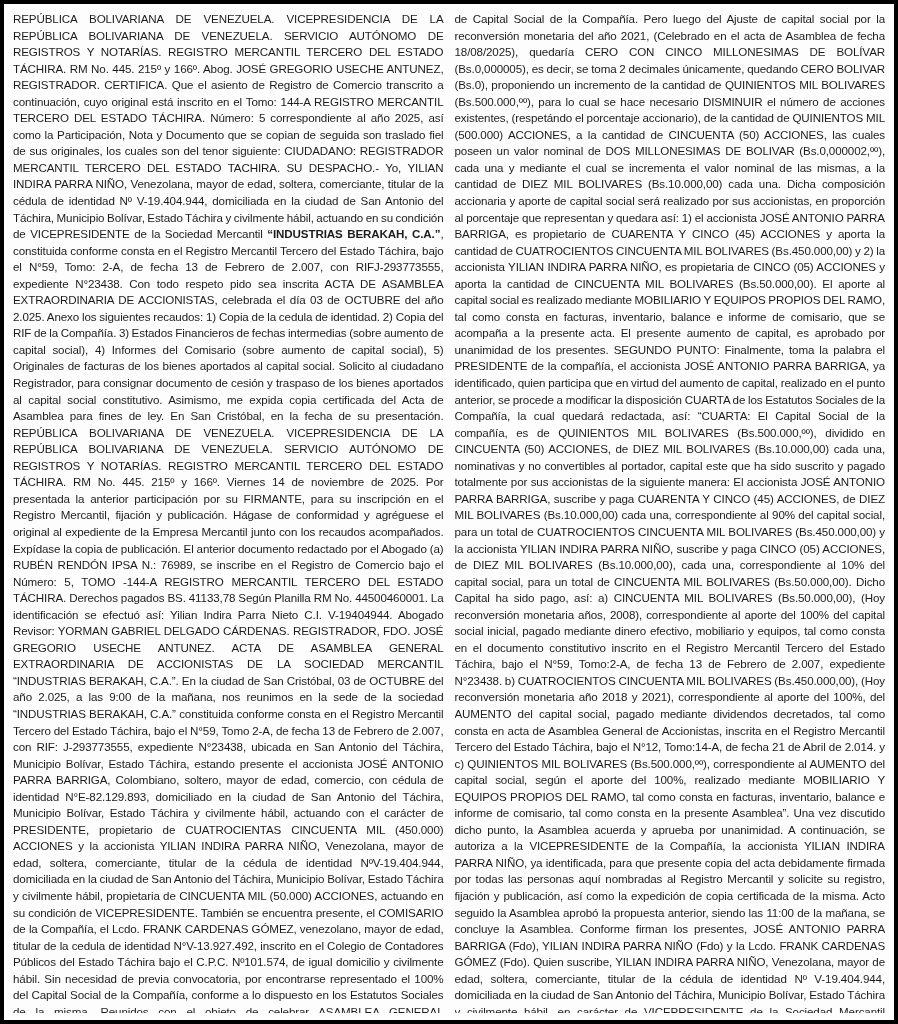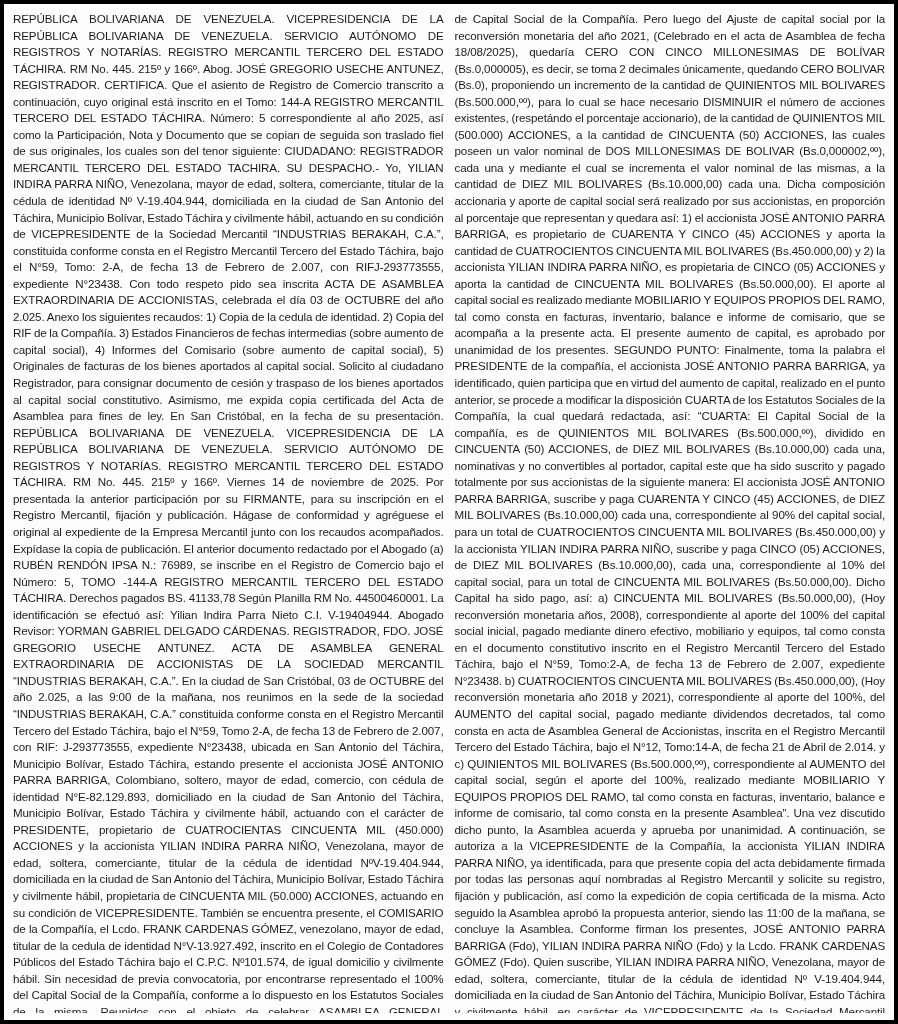--- a/index.html
+++ b/index.html
@@ -27,21 +27,21 @@
     font-size: 11.6px;
     line-height: 16.55px;
     letter-spacing: -0.12px;
     word-spacing: -0.5px;
     color: #1c1c1c;
     text-align: justify;
     text-justify: inter-word;
     hyphens: none;
   }
   .doc-column span.bold {
-    font-weight: normal;
+    font-weight: bold;
     margin-top: 20px;
   }
 </style>
 </head>
 <body>
 
 <div class="page">
   <div class="doc-column"><span>REPÚBLICA BOLIVARIANA DE VENEZUELA. VICEPRESIDENCIA DE LA REPÚBLICA BOLIVARIANA DE VENEZUELA. SERVICIO AUTÓNOMO DE REGISTROS Y NOTARÍAS. REGISTRO MERCANTIL TERCERO DEL ESTADO TÁCHIRA. RM No. 445. 215º y 166º. Abog. JOSÉ GREGORIO USECHE ANTUNEZ, REGISTRADOR. CERTIFICA. Que el asiento de Registro de Comercio transcrito a continuación, cuyo original está inscrito en el Tomo: 144-A REGISTRO MERCANTIL TERCERO DEL ESTADO TÁCHIRA. Número: 5 correspondiente al año 2025, así como la Participación, Nota y Documento que se copian de seguida son traslado fiel de sus originales, los cuales son del tenor siguiente: CIUDADANO: REGISTRADOR MERCANTIL TERCERO DEL ESTADO TACHIRA. SU DESPACHO.- Yo, YILIAN INDIRA PARRA NIÑO, Venezolana, mayor de edad, soltera, comerciante, titular de la cédula de identidad Nº V-19.404.944, domiciliada en la ciudad de San Antonio del Táchira, Municipio Bolívar, Estado Táchira y civilmente hábil, actuando en su condición de VICEPRESIDENTE de la Sociedad Mercantil </span><span class="bold">“INDUSTRIAS BERAKAH, C.A.”</span><span>, constituida conforme consta en el Registro Mercantil Tercero del Estado Táchira, bajo el N°59, Tomo: 2-A, de fecha 13 de Febrero de 2.007, con RIFJ-293773555, expediente N°23438. Con todo respeto pido sea inscrita ACTA DE ASAMBLEA EXTRAORDINARIA DE ACCIONISTAS, celebrada el día 03 de OCTUBRE del año 2.025. Anexo los siguientes recaudos: 1) Copia de la cedula de identidad. 2) Copia del RIF de la Compañía. 3) Estados Financieros de fechas intermedias (sobre aumento de capital social), 4) Informes del Comisario (sobre aumento de capital social), 5) Originales de facturas de los bienes aportados al capital social. Solicito al ciudadano Registrador, para consignar documento de cesión y traspaso de los bienes aportados al capital social constitutivo. Asimismo, me expida copia certificada del Acta de Asamblea para fines de ley. En San Cristóbal, en la fecha de su presentación. REPÚBLICA BOLIVARIANA DE VENEZUELA. VICEPRESIDENCIA DE LA REPÚBLICA BOLIVARIANA DE VENEZUELA. SERVICIO AUTÓNOMO DE REGISTROS Y NOTARÍAS. REGISTRO MERCANTIL TERCERO DEL ESTADO TÁCHIRA. RM No. 445. 215º y 166º. Viernes 14 de noviembre de 2025. Por presentada la anterior participación por su FIRMANTE, para su inscripción en el Registro Mercantil, fijación y publicación. Hágase de conformidad y agréguese el original al expediente de la Empresa Mercantil junto con los recaudos acompañados. Expídase la copia de publicación. El anterior documento redactado por el Abogado (a) RUBÉN RENDÓN IPSA N.: 76989, se inscribe en el Registro de Comercio bajo el Número: 5, TOMO -144-A REGISTRO MERCANTIL TERCERO DEL ESTADO TÁCHIRA. Derechos pagados BS. 41133,78 Según Planilla RM No. 44500460001. La identificación se efectuó así: Yilian Indira Parra Nieto C.I. V-19404944. Abogado Revisor: YORMAN GABRIEL DELGADO CÁRDENAS. REGISTRADOR, FDO. JOSÉ GREGORIO USECHE ANTUNEZ. ACTA DE ASAMBLEA GENERAL EXTRAORDINARIA DE ACCIONISTAS DE LA SOCIEDAD MERCANTIL “INDUSTRIAS BERAKAH, C.A.”. En la ciudad de San Cristóbal, 03 de OCTUBRE del año 2.025, a las 9:00 de la mañana, nos reunimos en la sede de la sociedad “INDUSTRIAS BERAKAH, C.A.” constituida conforme consta en el Registro Mercantil Tercero del Estado Táchira, bajo el N°59, Tomo 2-A, de fecha 13 de Febrero de 2.007, con RIF: J-293773555, expediente N°23438, ubicada en San Antonio del Táchira, Municipio Bolívar, Estado Táchira, estando presente el accionista JOSÉ ANTONIO PARRA BARRIGA, Colombiano, soltero, mayor de edad, comercio, con cédula de identidad N°E-82.129.893, domiciliado en la ciudad de San Antonio del Táchira, Municipio Bolívar, Estado Táchira y civilmente hábil, actuando con el carácter de PRESIDENTE, propietario de CUATROCIENTAS CINCUENTA MIL (450.000) ACCIONES y la accionista YILIAN INDIRA PARRA NIÑO, Venezolana, mayor de edad, soltera, comerciante, titular de la cédula de identidad NºV-19.404.944, domiciliada en la ciudad de San Antonio del Táchira, Municipio Bolívar, Estado Táchira y civilmente hábil, propietaria de CINCUENTA MIL (50.000) ACCIONES, actuando en su condición de VICEPRESIDENTE. También se encuentra presente, el COMISARIO de la Compañía, el Lcdo. FRANK CARDENAS GÓMEZ, venezolano, mayor de edad, titular de la cedula de identidad N°V-13.927.492, inscrito en el Colegio de Contadores Públicos del Estado Táchira bajo el C.P.C. Nº101.574, de igual domicilio y civilmente hábil. Sin necesidad de previa convocatoria, por encontrarse representado el 100% del Capital Social de la Compañía, conforme a lo dispuesto en los Estatutos Sociales de la misma. Reunidos con el objeto de celebrar ASAMBLEA GENERAL EXTRAORDINARIA DE ACCIONISTAS DE LA COMPAÑÍA, en la cual se discutirá el siguiente orden del dia: PRIMER PUNTO: Aumento de Capital Social. SEGUNDO PUNTO: Modificación de la disposición CUARTA del documento constitutivo de la compañía. Seguidamente y previa aprobación del orden del dia, se procede al desarrollo de la misma designándose al PRESIDENTE de la compañía, el accionista JOSÉ ANTONIO PARRA BARRIGA, ya identificado, para que presida la misma, quien previa verificación del quórum reglamentario declaró válida y formalmente constituida la Asamblea desarrollándose el orden del día en los siguientes términos: PRIMER PUNTO: Toma la palabra el PRESIDENTE de la compañía, el accionista JOSÉ ANTONIO PARRA BARRIGA, ya identificado, quien propone y participa la necesidad de realizar un Aumento</span></div>
   <div class="doc-column"><span>de Capital Social de la Compañía. Pero luego del Ajuste de capital social por la reconversión monetaria del año 2021, (Celebrado en el acta de Asamblea de fecha 18/08/2025), quedaría CERO CON CINCO MILLONESIMAS DE BOLÍVAR (Bs.0,000005), es decir, se toma 2 decimales únicamente, quedando CERO BOLIVAR (Bs.0), proponiendo un incremento de la cantidad de QUINIENTOS MIL BOLIVARES (Bs.500.000,ºº), para lo cual se hace necesario DISMINUIR el número de acciones existentes, (respetándo el porcentaje accionario), de la cantidad de QUINIENTOS MIL (500.000) ACCIONES, a la cantidad de CINCUENTA (50) ACCIONES, las cuales poseen un valor nominal de DOS MILLONESIMAS DE BOLIVAR (Bs.0,000002,ºº), cada una y mediante el cual se incrementa el valor nominal de las mismas, a la cantidad de DIEZ MIL BOLIVARES (Bs.10.000,00) cada una. Dicha composición accionaria y aporte de capital social será realizado por sus accionistas, en proporción al porcentaje que representan y quedara así: 1) el accionista JOSÉ ANTONIO PARRA BARRIGA, es propietario de CUARENTA Y CINCO (45) ACCIONES y aporta la cantidad de CUATROCIENTOS CINCUENTA MIL BOLIVARES (Bs.450.000,00) y 2) la accionista YILIAN INDIRA PARRA NIÑO, es propietaria de CINCO (05) ACCIONES y aporta la cantidad de CINCUENTA MIL BOLIVARES (Bs.50.000,00). El aporte al capital social es realizado mediante MOBILIARIO Y EQUIPOS PROPIOS DEL RAMO, tal como consta en facturas, inventario, balance e informe de comisario, que se acompaña a la presente acta. El presente aumento de capital, es aprobado por unanimidad de los presentes. SEGUNDO PUNTO: Finalmente, toma la palabra el PRESIDENTE de la compañía, el accionista JOSÉ ANTONIO PARRA BARRIGA, ya identificado, quien participa que en virtud del aumento de capital, realizado en el punto anterior, se procede a modificar la disposición CUARTA de los Estatutos Sociales de la Compañía, la cual quedará redactada, así: “CUARTA: El Capital Social de la compañía, es de QUINIENTOS MIL BOLIVARES (Bs.500.000,ºº), dividido en CINCUENTA (50) ACCIONES, de DIEZ MIL BOLIVARES (Bs.10.000,00) cada una, nominativas y no convertibles al portador, capital este que ha sido suscrito y pagado totalmente por sus accionistas de la siguiente manera: El accionista JOSÉ ANTONIO PARRA BARRIGA, suscribe y paga CUARENTA Y CINCO (45) ACCIONES, de DIEZ MIL BOLIVARES (Bs.10.000,00) cada una, correspondiente al 90% del capital social, para un total de CUATROCIENTOS CINCUENTA MIL BOLIVARES (Bs.450.000,00) y la accionista YILIAN INDIRA PARRA NIÑO, suscribe y paga CINCO (05) ACCIONES, de DIEZ MIL BOLIVARES (Bs.10.000,00), cada una, correspondiente al 10% del capital social, para un total de CINCUENTA MIL BOLIVARES (Bs.50.000,00). Dicho Capital ha sido pago, así: a) CINCUENTA MIL BOLIVARES (Bs.50.000,00), (Hoy reconversión monetaria años, 2008), correspondiente al aporte del 100% del capital social inicial, pagado mediante dinero efectivo, mobiliario y equipos, tal como consta en el documento constitutivo inscrito en el Registro Mercantil Tercero del Estado Táchira, bajo el N°59, Tomo:2-A, de fecha 13 de Febrero de 2.007, expediente N°23438. b) CUATROCIENTOS CINCUENTA MIL BOLIVARES (Bs.450.000,00), (Hoy reconversión monetaria año 2018 y 2021), correspondiente al aporte del 100%, del AUMENTO del capital social, pagado mediante dividendos decretados, tal como consta en acta de Asamblea General de Accionistas, inscrita en el Registro Mercantil Tercero del Estado Táchira, bajo el N°12, Tomo:14-A, de fecha 21 de Abril de 2.014. y c) QUINIENTOS MIL BOLIVARES (Bs.500.000,ºº), correspondiente al AUMENTO del capital social, según el aporte del 100%, realizado mediante MOBILIARIO Y EQUIPOS PROPIOS DEL RAMO, tal como consta en facturas, inventario, balance e informe de comisario, tal como consta en la presente Asamblea”. Una vez discutido dicho punto, la Asamblea acuerda y aprueba por unanimidad. A continuación, se autoriza a la VICEPRESIDENTE de la Compañía, la accionista YILIAN INDIRA PARRA NIÑO, ya identificada, para que presente copia del acta debidamente firmada por todas las personas aquí nombradas al Registro Mercantil y solicite su registro, fijación y publicación, así como la expedición de copia certificada de la misma. Acto seguido la Asamblea aprobó la propuesta anterior, siendo las 11:00 de la mañana, se concluye la Asamblea. Conforme firman los presentes, JOSÉ ANTONIO PARRA BARRIGA (Fdo), YILIAN INDIRA PARRA NIÑO (Fdo) y la Lcdo. FRANK CARDENAS GÓMEZ (Fdo). Quien suscribe, YILIAN INDIRA PARRA NIÑO, Venezolana, mayor de edad, soltera, comerciante, titular de la cédula de identidad Nº V-19.404.944, domiciliada en la ciudad de San Antonio del Táchira, Municipio Bolívar, Estado Táchira y civilmente hábil, en carácter de VICEPRESIDENTE de la Sociedad Mercantil “INDUSTRIAS BERAKAH, C.A.” y debidamente autorizada por la presente Asamblea General Extraordinaria de accionistas, para realizar los trámites de ley; se hace constar que la presente acta es copia fiel y exacta a su original, la cual se encuentra inserta en el libro de Actas de Asambleas de la compañía. A la fecha de su presentación. Viernes 14 de noviembre de 2025, (FDOS) Yilian Indira Parra Nieto C.I. V-19404944, Abog. JOSÉ GREGORIO USECHE ANTUNEZ SE EXPIDE LA PRESENTE COPIA CERTIFICADA DE PUBLICACIÓN SEGÚN PLANILLA NO.: 445.2025.4.839. Abog. JOSÉ GREGORIO USECHE ANTUNEZ. REGISTRADOR.</span></div>
 </div>

